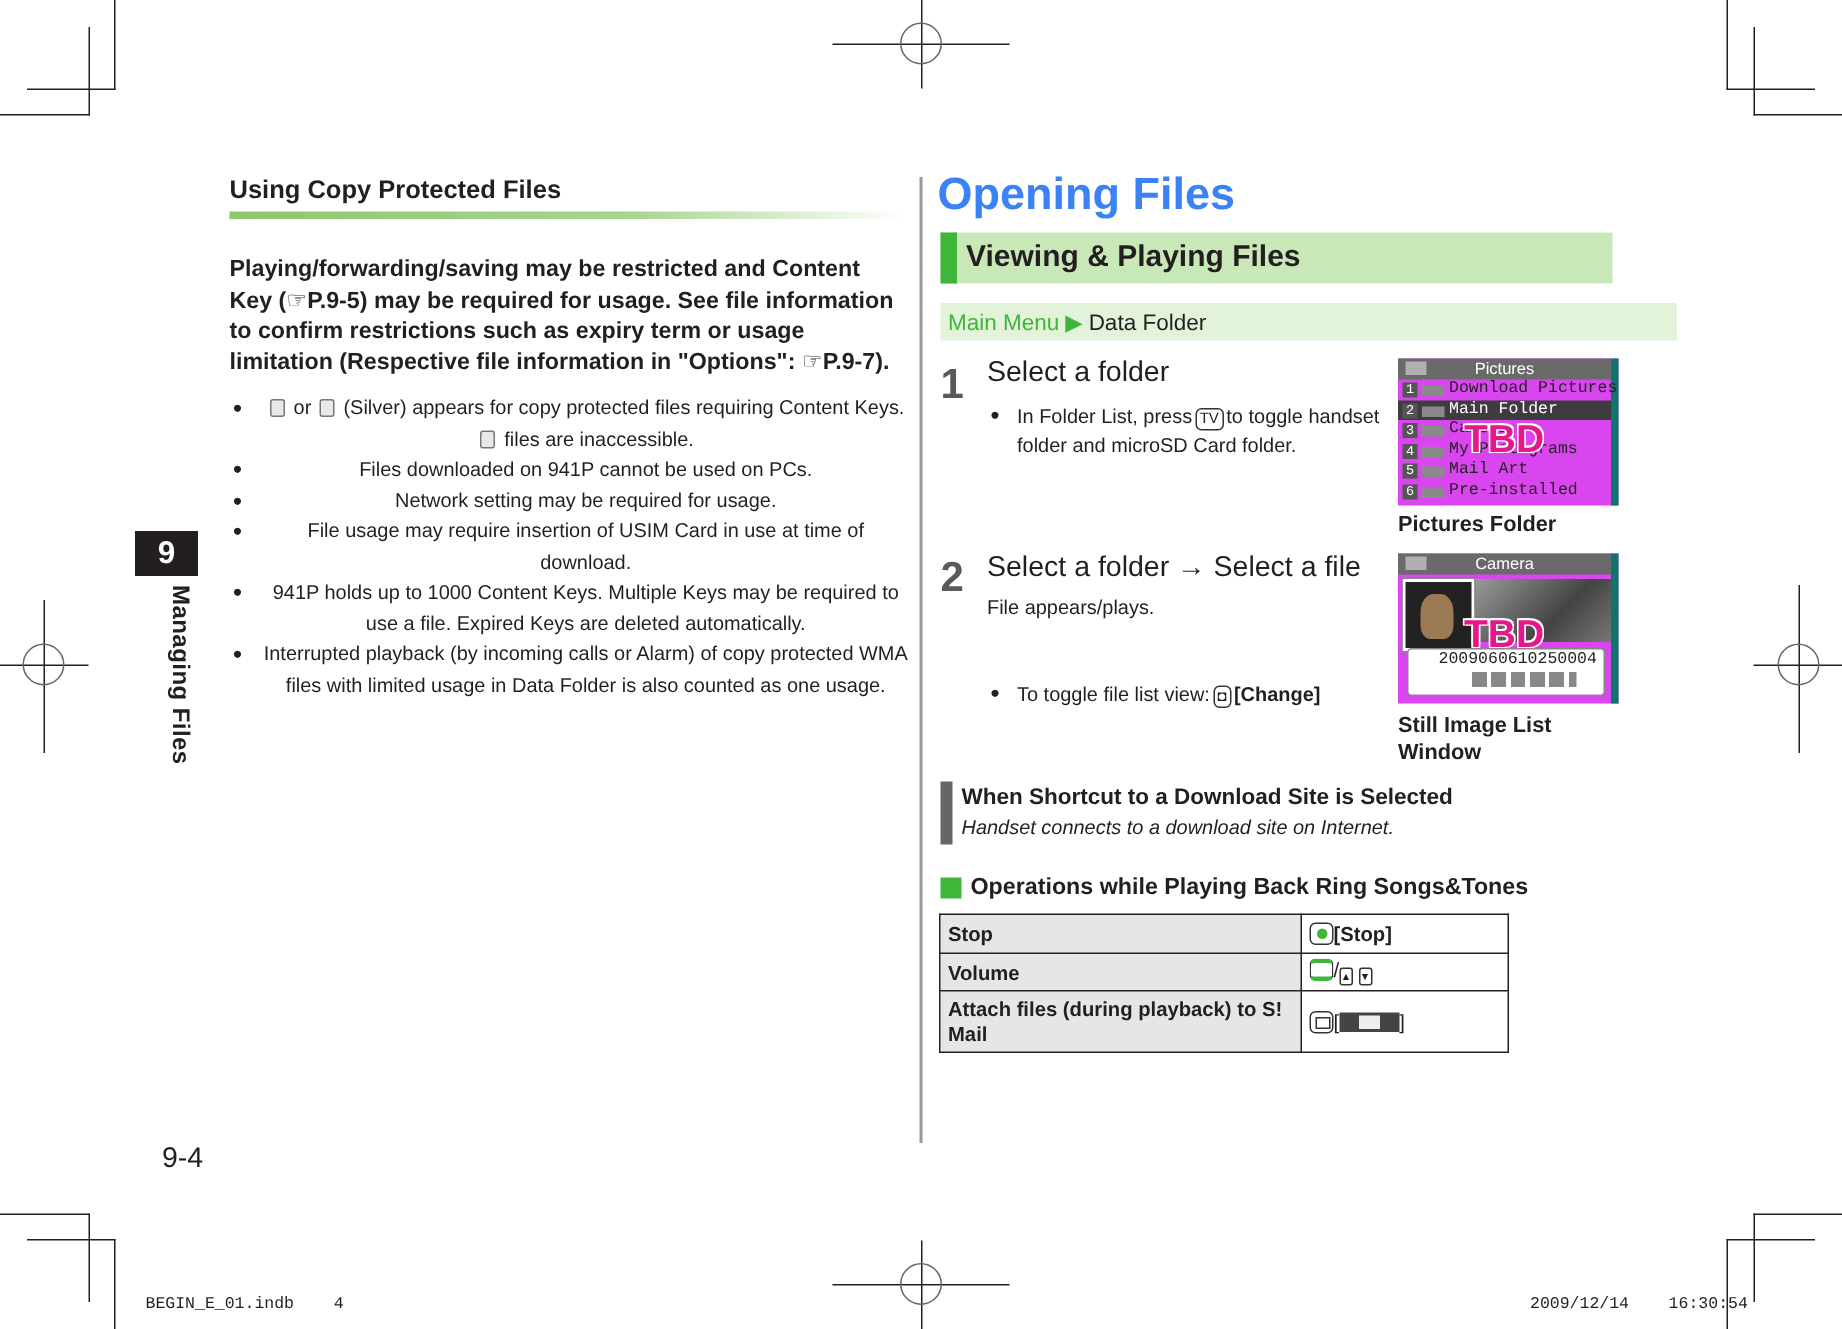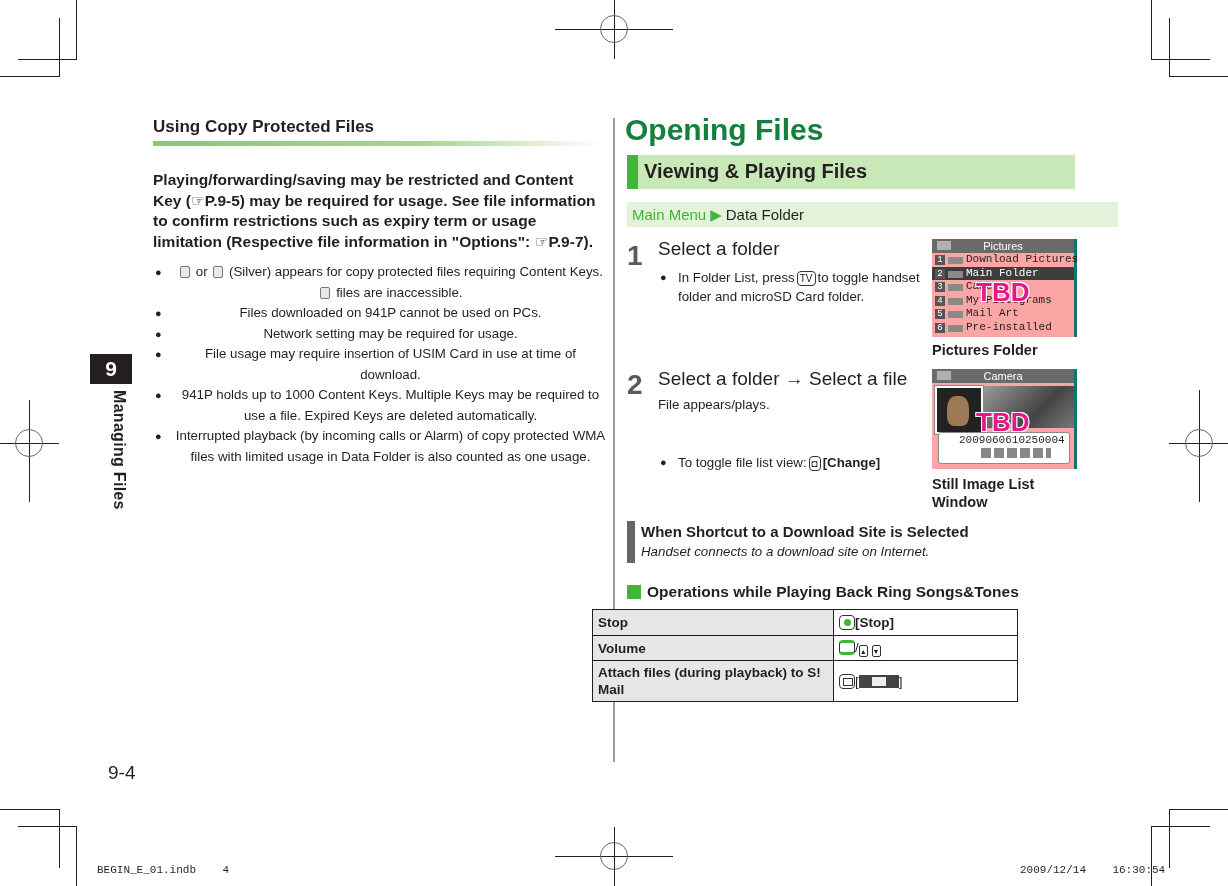--- a/index.html
+++ b/index.html
@@ -24,58 +24,58 @@
   .lbold { left:153px; top:170px; width:450px; font-size:15.5px; font-weight:bold; line-height:20.5px; }
   .bullets { left:153px; top:262px; width:455px; font-size:13.3px; line-height:20.5px; margin:0; padding:0; list-style:none; }
   .bullets li { position:relative; padding-left:20px;text-align:center; }
   .bullets li::before { content:"●"; position:absolute; left:2px; top:0; font-size:11px; }
   .lock-ic { display:inline-block; width:10px; height:12px; border:1px solid #777; border-radius:2px;
              vertical-align:-2px; margin:0 2px; background:#e8e8e8; box-sizing:border-box; }
 
   .divider { left:613px; top:118px; width:2px; height:644px; background:#9a9a9a; }
 
   
-  .title { left:625px; top:113px; font-size:30px; font-weight:bold; color:#15803d; }
+  .title { left:625px; top:113px; font-size:30px; font-weight:bold; color:#3b82f6; }
   .sec-bar { left:627px; top:155px; width:448px; height:34px; background:#c9e8b8; }
   .sec-bar .accent { position:absolute; left:0; top:0; width:11px; height:34px; background:#3fb53a; }
   .sec-bar .txt { position:absolute; left:17px; top:5px; font-size:20px; font-weight:bold; }
   .menu-bar { left:627px; top:202px; width:491px; height:25px; background:#e3f3da; font-size:15px; font-weight:normal;text-align:center; }
   .menu-bar .a { position:absolute; left:5px; top:4px; color:#3fb53a; }
   .menu-bar .tri { color:#3fb53a; margin:0 4px; }
   .menu-bar .b { color:#231f20; }
 
   .step-num { font-size:28px; font-weight:bold; color:#5a5a5a; }
   .step-title { font-size:19px; }
   .step-sub { font-size:13.3px; line-height:19px; }
   .step-bullet { font-size:13.3px; line-height:19px; position:relative; padding-left:18px; }
   .step-bullet::before { content:"●"; position:absolute; left:0; top:0; font-size:11px; }
   .key { display:inline-block; border:1px solid #333; border-radius:4px; padding:0 2px; font-size:10px;
          line-height:13px; vertical-align:0; margin:0 2px; }
 
   
-  .screen { background:#fca5a5; border-right:3px solid #0f766e; font-family:"Liberation Mono", "DejaVu Sans Mono", monospace; font-size:11px; }
+  .screen { background:#d946ef; border-right:5px solid #0f766e; font-family:"Liberation Mono", "DejaVu Sans Mono", monospace; font-size:11px; }
   .screen .hdr { height:14px; background:#6a6a6a; color:#fff; font-family:"Liberation Sans", sans-serif; font-size:11px; line-height:14px; text-align:center; position:relative; }
   .screen .hdr .ic { position:absolute; left:5px; top:2px; width:14px; height:9px; background:#b0b0b0; }
   .screen .row { height:13.5px; line-height:13.5px; position:relative; padding-left:34px; white-space:nowrap; }
   .screen .row.sel { background:#3d3d3d; color:#fff; }
   .screen .row .n { position:absolute; left:3px; top:2px; width:10px; height:10px; background:#555; color:#fff; font-size:9px; line-height:10px; text-align:center; }
   .screen .row .f { position:absolute; left:16px; top:4px; width:15px; height:7px; background:#8a8a8a; }
   .tbd { color:#e8168b; font-weight:bold; font-family:"Liberation Sans", sans-serif; font-size:26px;
          text-shadow:1px 1px 0 #fff, -1px -1px 0 #fff, 1px -1px 0 #fff, -1px 1px 0 #fff; }
   .caption { font-size:14.5px; font-weight:bold; text-align:left; line-height:18px; }
 
   
   .note-bar { left:627px; top:521px; width:8px; height:42px; background:#666; }
   .note-title { left:641px; top:523px; font-size:15px; font-weight:bold; }
   .note-text { left:641px; top:544px; font-size:13.3px;font-style:italic; }
 
   .ops-sq { left:627px; top:585px; width:14px; height:14px; background:#3fb53a; }
   .ops-title { left:647px; top:583px; font-size:15.5px; font-weight:bold; }
 
-  table.ops { position:absolute; left:592px; top:609px; width:426px; border-collapse:collapse; font-size:13.5px;padding-left:37px; }
+  table.ops { position:absolute; left:626px; top:609px; width:380px; border-collapse:collapse; font-size:13.5px;padding-left:37px; }
   table.ops td { border:1px solid #231f20; padding:2px 5px; vertical-align:middle; }
   table.ops td.k { background:#e6e6e6; font-weight:bold; width:230px; }
   table.ops tr.r1 td { height:21px; } table.ops tr.r2 td { height:20px; } table.ops tr.r3 td { height:36px; line-height:17px; }
   .rk { display:inline-block; width:16px; height:15px; border:1px solid #333; border-radius:4px; vertical-align:-3px; position:relative; box-sizing:border-box; }
   .rk .dot { position:absolute; left:4px; top:3px; width:7px; height:7px; border-radius:50%; background:#3fb53a; }
   .sk { display:inline-block; width:9px; height:12px; border:1px solid #333; border-radius:2px; font-size:7px; text-align:center; line-height:11px; vertical-align:-2px; box-sizing:border-box; }
   .mailbar { display:inline-block; width:40px; height:13px; background:#444; vertical-align:-2px; position:relative; }
   .mailbar::after { content:""; position:absolute; left:13px; top:2px; width:14px; height:9px; background:#eee; }
 </style>
 </head>

